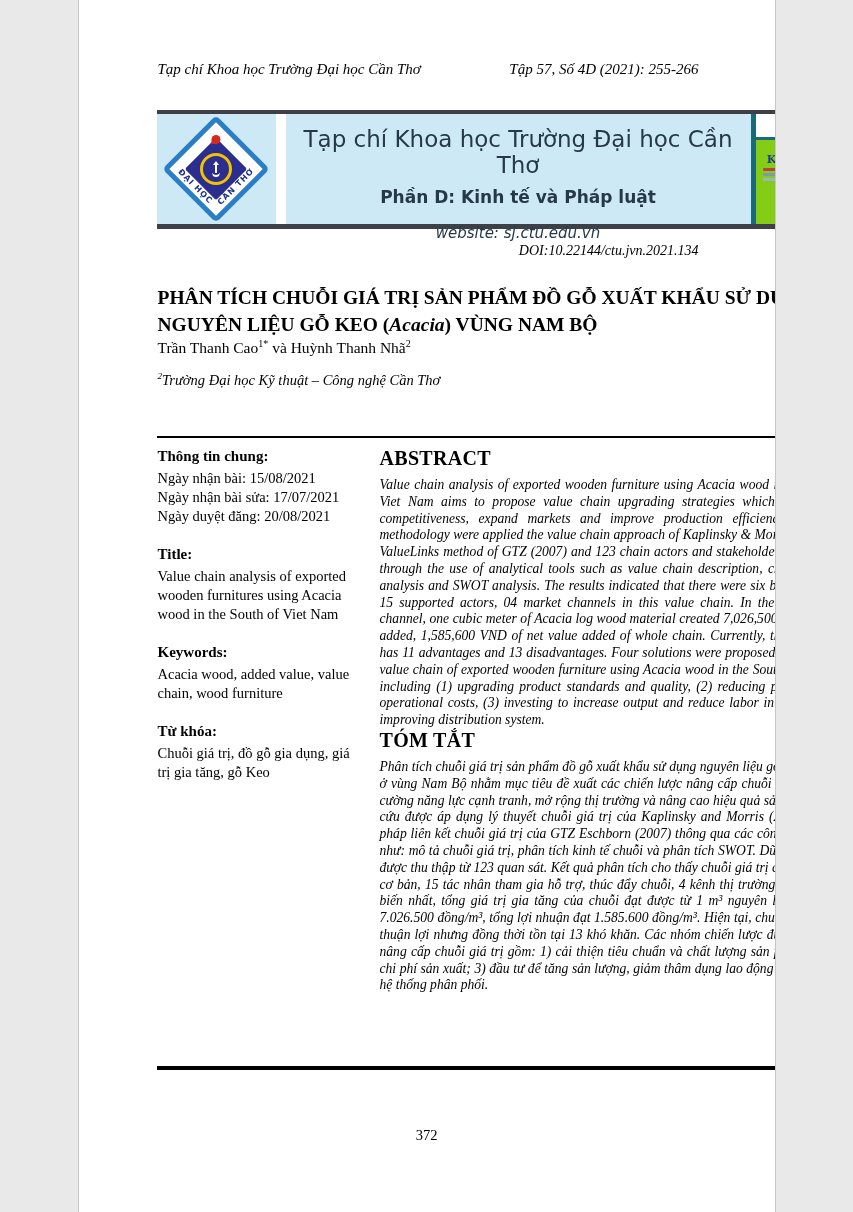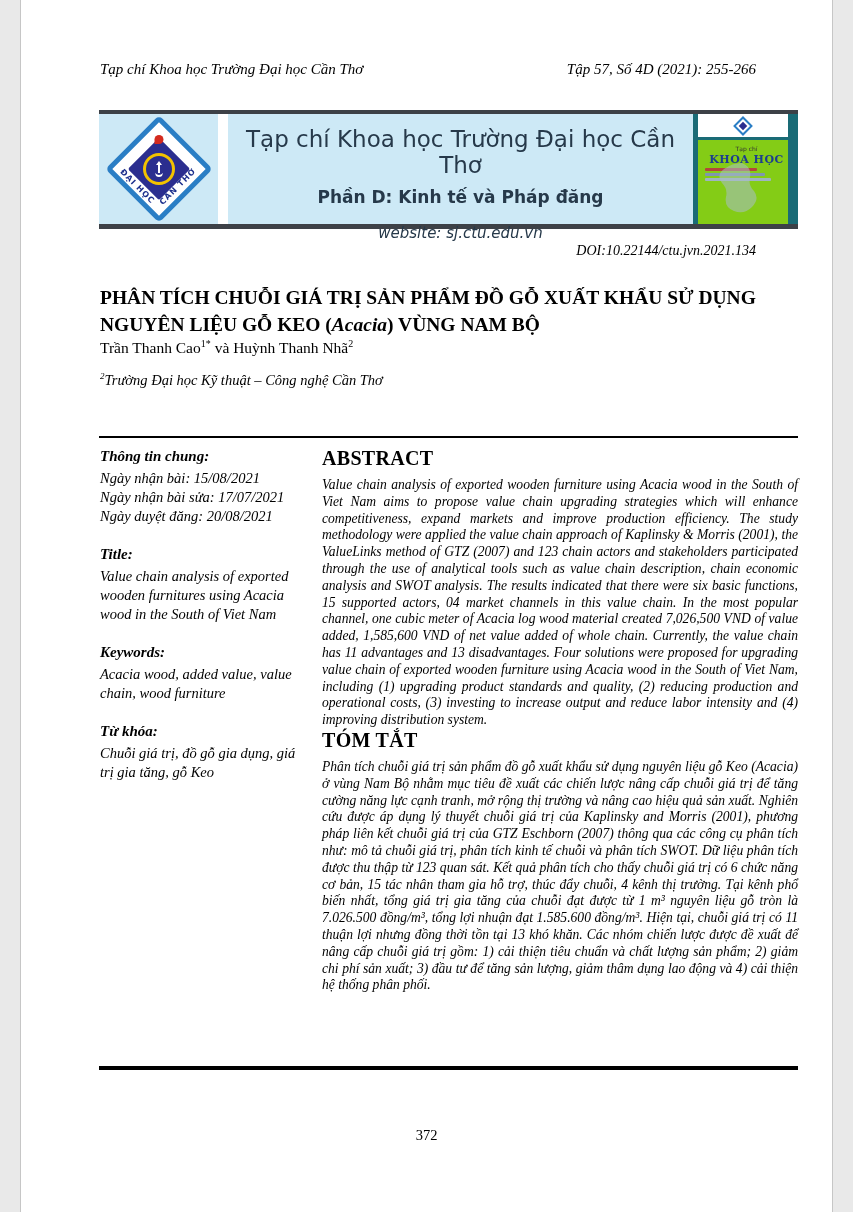--- a/index.html
+++ b/index.html
@@ -1,17 +1,17 @@
 <!DOCTYPE html>
 <html><head>
 <meta charset="utf-8">
 <style>
   html,body{margin:0;padding:0;background:#e9e9e9;}
   .page{
-    position:relative;width:811px;height:1212px;background:#fff;
+    position:relative;width:696px;height:1212px;background:#fff;
     margin:0 auto;outline:1px solid #c6c6c6;overflow:hidden;
     font-family:"Liberation Serif",serif;color:#000;
   }
   
   .running-head{position:absolute;top:61px;left:79px;right:76px;
     display:flex;justify-content:space-between;font-style:italic;font-size:15px;}
   
   .banner{position:absolute;top:110px;left:78px;width:699px;height:119px;
     box-sizing:border-box;background:#cde9f6;border-top:4px solid #3d4147;
     border-bottom:5px solid #3d4147;display:flex;}
@@ -64,21 +64,21 @@
   .article-title .it{font-style:italic;}
   .authors{position:absolute;top:338px;left:79px;font-size:15.5px;}
   .authors sup{font-size:10px;}
   .affiliations{position:absolute;top:366px;left:79px;font-style:italic;
     font-size:14.5px;line-height:21px;}
   .affiliations sup{font-size:9px;font-style:italic;}
   .rule-top{position:absolute;top:436px;left:78px;width:699px;height:2px;background:#000;}
   
   .columns{position:absolute;top:447px;left:79px;width:698px;display:flex;}
   .col-left{width:222px;padding-right:14px;box-sizing:border-box;
-    font-style:italic;font-size:14.5px;line-height:19px;}
+    font-size:14.5px;line-height:19px;}
   .col-group{margin-bottom:19px;}
   .col-heading{font-weight:bold;font-size:15px;margin-bottom:3px;}
   .col-right{flex:1;}
   .abs-heading{font-weight:bold;font-size:20px;letter-spacing:0.3px;margin:0 0 7px 0;}
   .abs-text{font-style:italic;font-size:13.6px;line-height:16.8px;
     text-align:justify;margin:0;}
   .tt-heading{margin-top:0;}
   .rule-bottom{position:absolute;top:1066px;left:78px;width:699px;height:4px;background:#000;}
   .page-number{position:absolute;top:1127px;left:0;width:100%;
     text-align:center;font-size:14.5px;}
@@ -106,21 +106,21 @@
             </svg>
           </div>
         </div>
       </div>
       <span class="band-label band-left">ĐẠI HỌC</span>
       <span class="band-label band-right">CẦN THƠ</span>
     </div>
     <div class="banner-divider"></div>
     <div class="center-cell">
       <div class="b-title">Tạp chí Khoa học Trường Đại học Cần Thơ</div>
-      <div class="b-sub">Phần D: Kinh tế và Pháp đăng</div>
+      <div class="b-sub">Phần D: Kinh tế và Pháp luật</div>
       <div class="b-web">website: sj.ctu.edu.vn</div>
     </div>
     <div class="cover-cell">
       <div class="cover-bar-left"></div>
       <div class="cover-body">
         <div class="cover-mini-logo"></div>
         <div class="cover-strip"></div>
         <div class="cover-blue">
           <div class="cover-tagline">Tạp chí</div>
           <div class="cover-title">KHOA HỌC</div>

